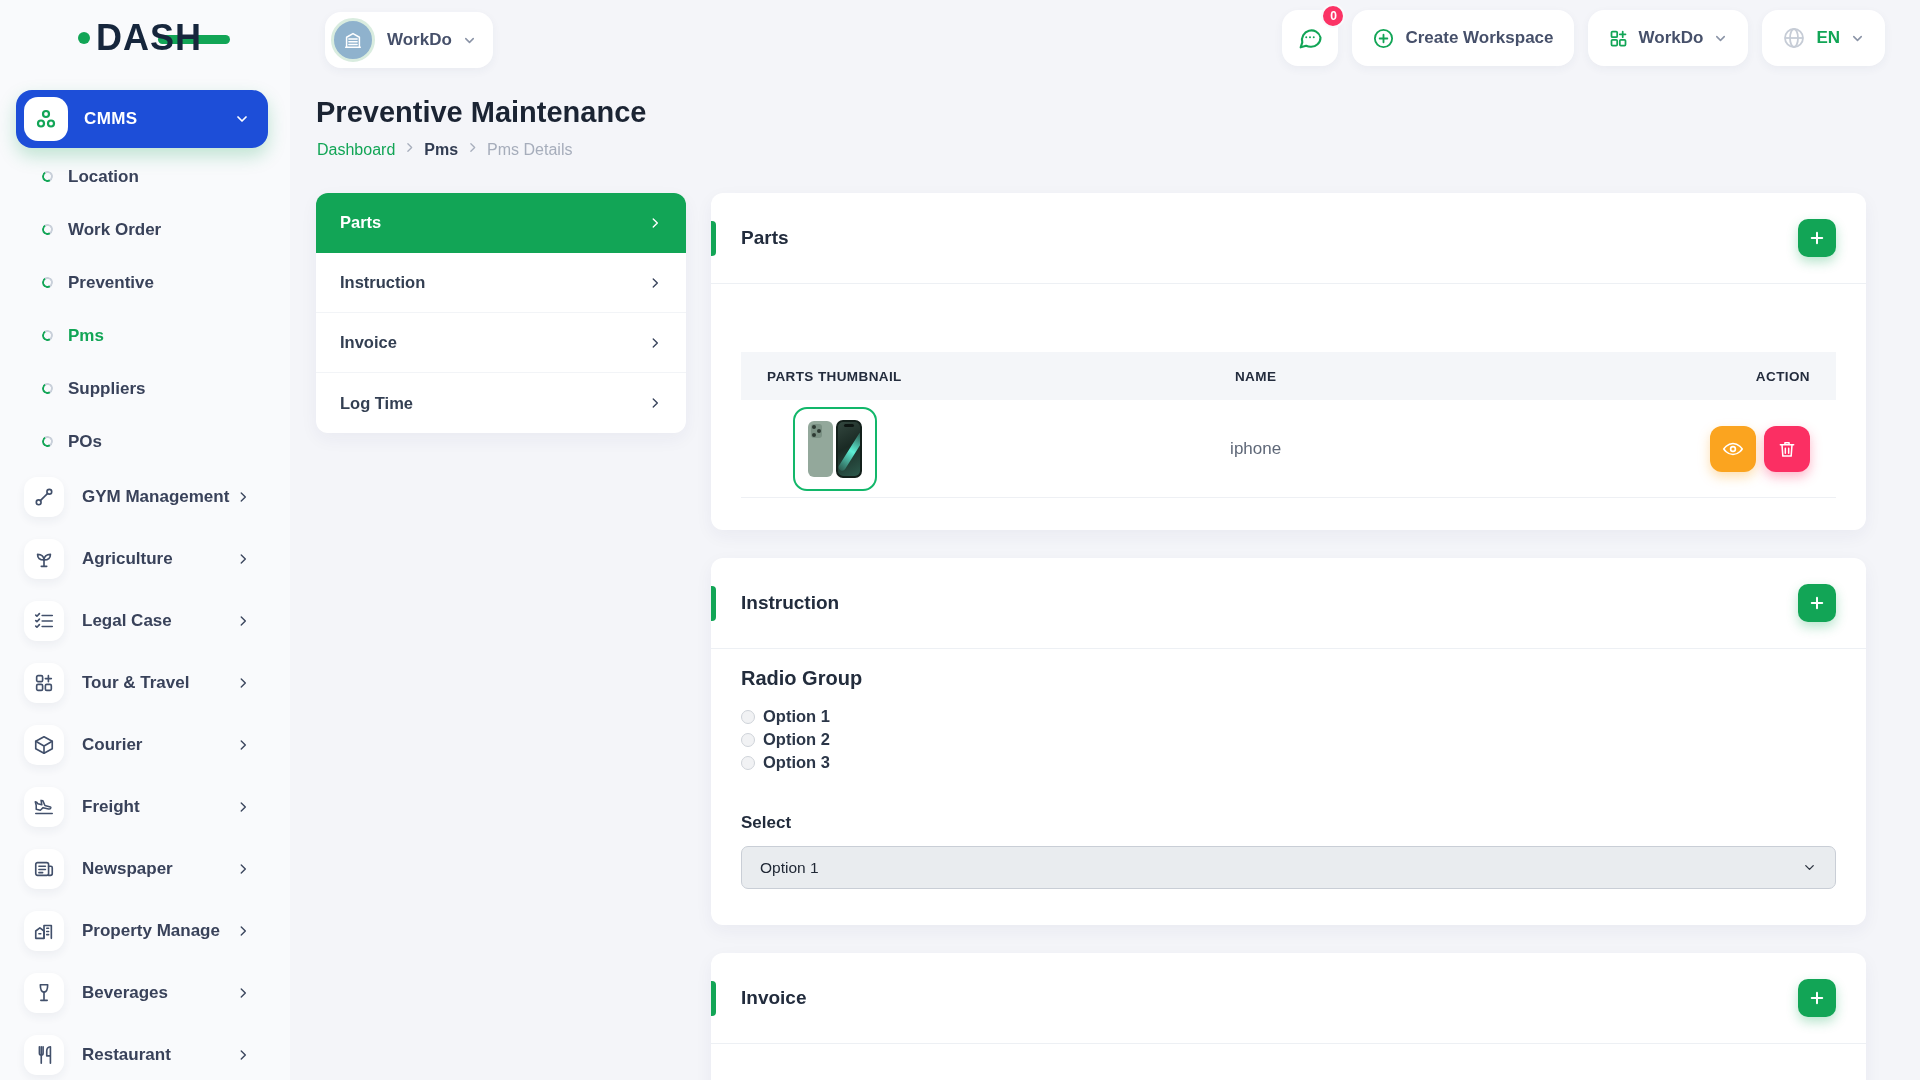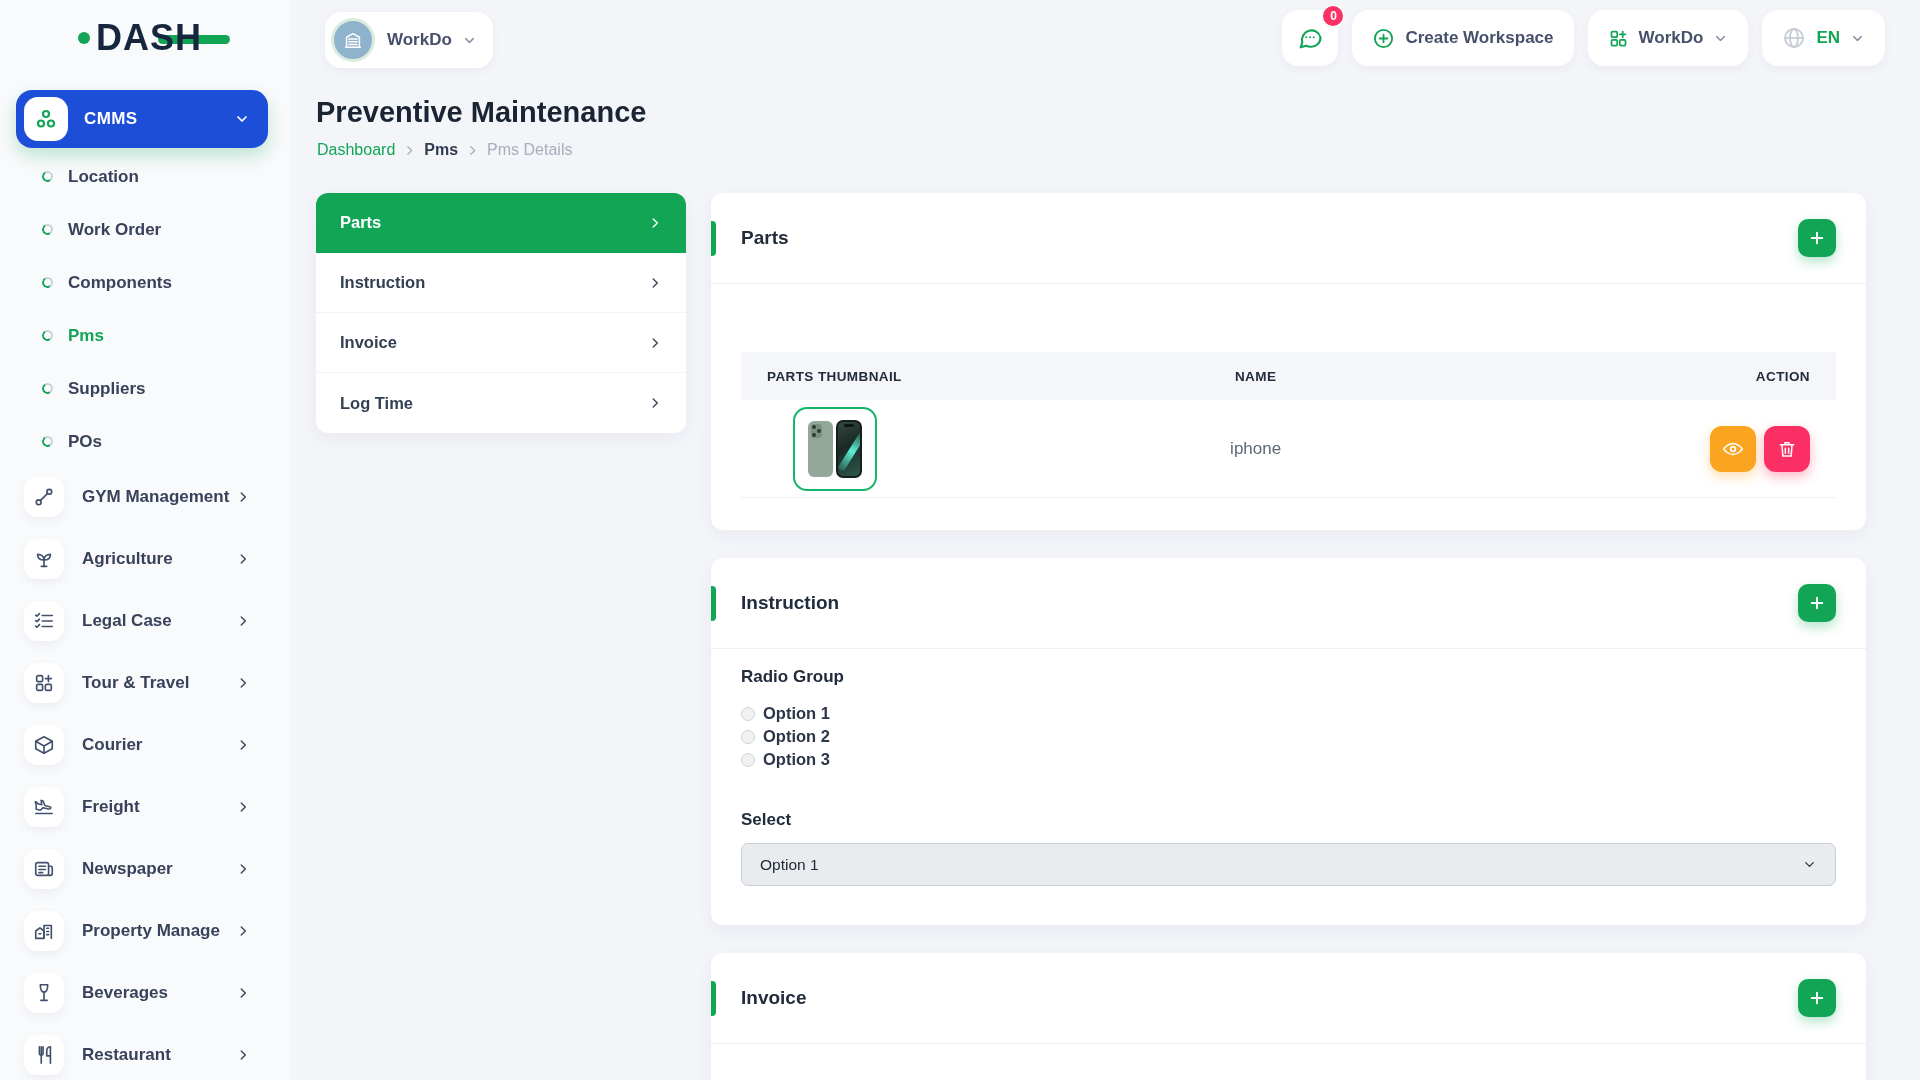--- a/index.html
+++ b/index.html
@@ -67,21 +67,21 @@
   .pill { height:56px; background:#fff; border-radius:16px; display:flex;
     align-items:center; gap:10px; padding:0 20px; font-size:17px; font-weight:600;
     color:#46506a; box-shadow:0 3px 10px rgba(40,50,90,.05); cursor:pointer; }
   .pill .en { color:#12a556; font-weight:700; }
 
   
   .main { position:absolute; left:290px; top:0; right:0; bottom:0; }
   .page-title { position:absolute; left:26px; top:96px; font-size:29px; font-weight:700;
     color:#1b2433; }
   .breadcrumb { position:absolute; left:27px; top:141px; display:flex;
-    align-items:center; gap:8px; font-size:16px; }
+    align-items:flex-start; gap:8px; font-size:16px; }
   .breadcrumb .b-link { color:#12a556; cursor:pointer; }
   .breadcrumb .b-strong { color:#313c52; font-weight:600; cursor:pointer; }
   .breadcrumb .b-muted { color:#a6adbb; }
 
   
   .tabs-card { position:absolute; left:26px; top:193px; width:370px;
     background:#fff; border-radius:12px; overflow:hidden;
     box-shadow:0 6px 18px rgba(38,43,97,.05); }
   .tab-item { height:60px; display:flex; align-items:center; justify-content:space-between;
     padding:0 24px; font-size:16.5px; font-weight:600; color:#333f52; cursor:pointer;
@@ -136,21 +136,21 @@
   .ph-front:after { content:""; position:absolute; left:50%; top:2px; width:10px;
     height:3px; margin-left:-5px; background:#0d1512; border-radius:2px; }
 
   .act-btn { width:46px; height:46px; border:none; border-radius:12px; display:flex;
     align-items:center; justify-content:center; cursor:pointer; }
   .act-eye { background:#fba41f; box-shadow:0 5px 12px rgba(251,164,31,.35); }
   .act-trash { background:#fb2f63; box-shadow:0 5px 12px rgba(251,47,99,.35); }
 
   
   .ibody { padding:18px 30px 0; }
-  .group-label { font-size:17px; font-weight:600; color:#222c3c; }
+  .group-label { font-size:20px; font-weight:600; color:#222c3c; }
   .radio-opts { margin-top:15px; }
   .radio-row { display:flex; align-items:center; gap:8px; height:23px; cursor:pointer; }
   .radio-dot { width:14px; height:14px; border-radius:50%; background:#f1f2f4;
     border:1.5px solid #cfd3d9; flex:0 0 auto; }
   .radio-row .lbl { font-size:16.5px; font-weight:600; color:#2b3648; }
   .select-label { margin-top:39px; font-size:17px; font-weight:600; color:#222c3c; }
   .select-box { margin-top:13px; height:43px; background:#e9ecef;
     border:1px solid #c9ced6; border-radius:7px; display:flex; align-items:center;
     justify-content:space-between; padding:0 18px; font-size:15.5px; color:#212936;
     cursor:pointer; }
@@ -183,21 +183,21 @@
     <div class="citem">
       <span class="bullet"></span>
       <span class="lbl">Location</span>
     </div>
     <div class="citem">
       <span class="bullet"></span>
       <span class="lbl">Work Order</span>
     </div>
     <div class="citem">
       <span class="bullet"></span>
-      <span class="lbl">Components</span>
+      <span class="lbl">Preventive</span>
     </div>
     <div class="citem active">
       <span class="bullet"></span>
       <span class="lbl">Pms</span>
     </div>
     <div class="citem">
       <span class="bullet"></span>
       <span class="lbl">Suppliers</span>
     </div>
     <div class="citem">

